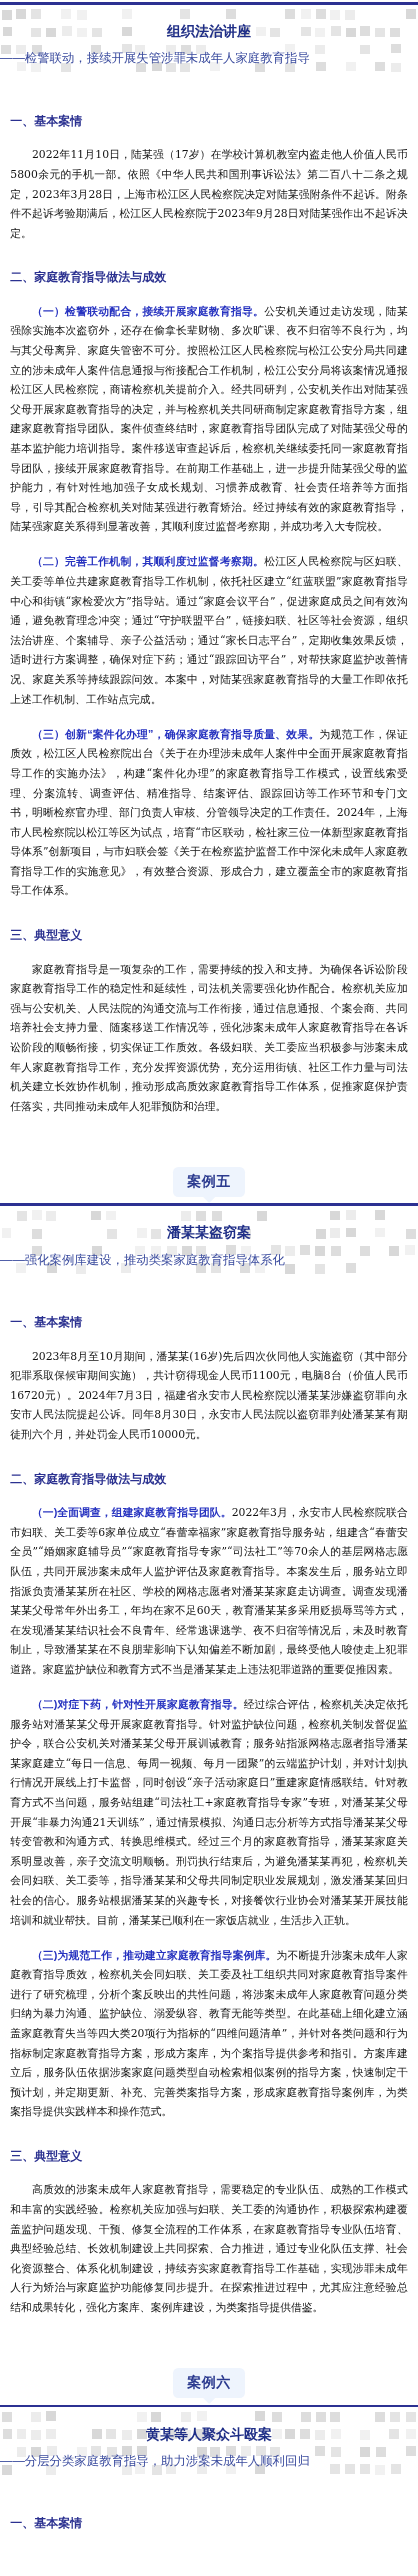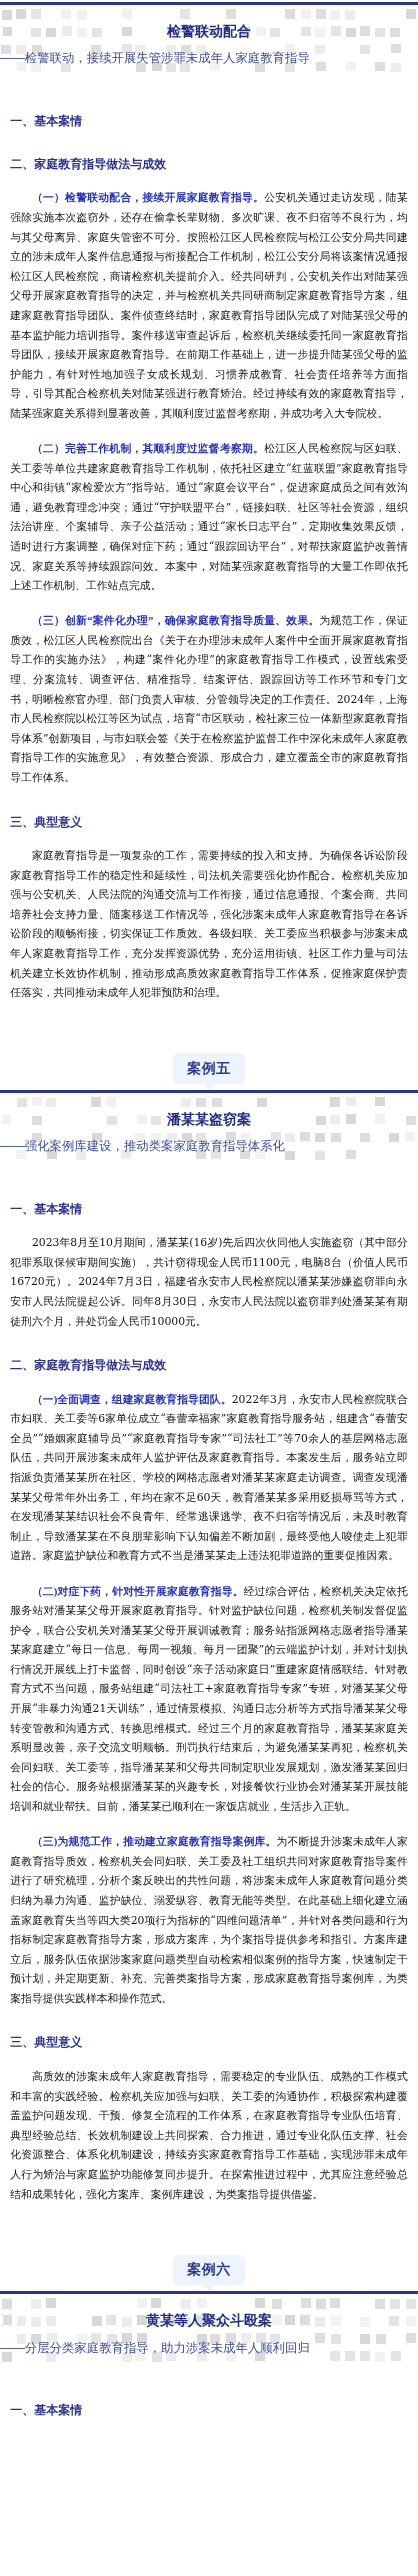--- a/index.html
+++ b/index.html
@@ -57,21 +57,21 @@
   }
   p.body {
     font-family: "DejaVu Serif", "Liberation Serif", serif;
     font-size: 10.8px; line-height: 19.6px;
     text-align: justify;
     text-indent: 2em;
     margin: 15.5px 0;
     color: #121212;
   }
   p.body .lead {
-    font-family: Liberation Serif, serif;
+    font-family: Liberation Sans, sans-serif;
     font-weight: bold; color: #2733c0;
   }
 </style>
 </head>
 <body>
 
 <main id="document">
   <section class="case">
     <div class="divider"></div>
     <div class="banner">
@@ -131,25 +131,26 @@
           <div style="left: 166px; top: 58px; background: rgb(228, 228, 228);"></div>
           <div style="left: 180px; top: 58px; background: rgb(228, 228, 228);"></div>
           <div style="left: 210px; top: 57px; background: rgb(241, 241, 241);"></div>
           <div style="left: 255px; top: 58px; background: rgb(221, 221, 221);"></div>
           <div style="left: 285px; top: 58px; background: rgb(228, 228, 228);"></div>
           <div style="left: 316px; top: 57px; background: rgb(221, 221, 221);"></div>
           <div style="left: 346px; top: 57px; background: rgb(241, 241, 241);"></div>
           <div style="left: 375px; top: 57px; background: rgb(221, 221, 221);"></div>
           <div style="left: 391px; top: 58px; background: rgb(236, 236, 236);"></div>
         </div>
-      <h2 class="case-title">检警联动配合</h2>
+      <h2 class="case-title">组织法治讲座</h2>
       <div class="case-subtitle">——检警联动，接续开展失管涉罪未成年人家庭教育指导</div>
     </div>
     <div class="sections">
         <h3 class="sec-h">一、基本案情</h3>
+        <p class="body"><b class="lead"></b><span>2022年11月10日，陆某强（17岁）在学校计算机教室内盗走他人价值人民币5800余元的手机一部。依照《中华人民共和国刑事诉讼法》第二百八十二条之规定，2023年3月28日，上海市松江区人民检察院决定对陆某强附条件不起诉。附条件不起诉考验期满后，松江区人民检察院于2023年9月28日对陆某强作出不起诉决定。</span></p>
         <h3 class="sec-h">二、家庭教育指导做法与成效</h3>
         <p class="body"><b class="lead">（一）检警联动配合，接续开展家庭教育指导。</b><span>公安机关通过走访发现，陆某强除实施本次盗窃外，还存在偷拿长辈财物、多次旷课、夜不归宿等不良行为，均与其父母离异、家庭失管密不可分。按照松江区人民检察院与松江公安分局共同建立的涉未成年人案件信息通报与衔接配合工作机制，松江公安分局将该案情况通报松江区人民检察院，商请检察机关提前介入。经共同研判，公安机关作出对陆某强父母开展家庭教育指导的决定，并与检察机关共同研商制定家庭教育指导方案，组建家庭教育指导团队。案件侦查终结时，家庭教育指导团队完成了对陆某强父母的基本监护能力培训指导。案件移送审查起诉后，检察机关继续委托同一家庭教育指导团队，接续开展家庭教育指导。在前期工作基础上，进一步提升陆某强父母的监护能力，有针对性地加强子女成长规划、习惯养成教育、社会责任培养等方面指导，引导其配合检察机关对陆某强进行教育矫治。经过持续有效的家庭教育指导，陆某强家庭关系得到显著改善，其顺利度过监督考察期，并成功考入大专院校。</span></p>
         <p class="body"><b class="lead">（二）完善工作机制，其顺利度过监督考察期。</b><span>松江区人民检察院与区妇联、关工委等单位共建家庭教育指导工作机制，依托社区建立“红蓝联盟”家庭教育指导中心和街镇“家检爱次方”指导站。通过“家庭会议平台”，促进家庭成员之间有效沟通，避免教育理念冲突；通过“守护联盟平台”，链接妇联、社区等社会资源，组织法治讲座、个案辅导、亲子公益活动；通过“家长日志平台”，定期收集效果反馈，适时进行方案调整，确保对症下药；通过“跟踪回访平台”，对帮扶家庭监护改善情况、家庭关系等持续跟踪问效。本案中，对陆某强家庭教育指导的大量工作即依托上述工作机制、工作站点完成。</span></p>
         <p class="body"><b class="lead">（三）创新“案件化办理”，确保家庭教育指导质量、效果。</b><span>为规范工作，保证质效，松江区人民检察院出台《关于在办理涉未成年人案件中全面开展家庭教育指导工作的实施办法》，构建“案件化办理”的家庭教育指导工作模式，设置线索受理、分案流转、调查评估、精准指导、结案评估、跟踪回访等工作环节和专门文书，明晰检察官办理、部门负责人审核、分管领导决定的工作责任。2024年，上海市人民检察院以松江等区为试点，培育“市区联动，检社家三位一体新型家庭教育指导体系”创新项目，与市妇联会签《关于在检察监护监督工作中深化未成年人家庭教育指导工作的实施意见》，有效整合资源、形成合力，建立覆盖全市的家庭教育指导工作体系。</span></p>
         <h3 class="sec-h">三、典型意义</h3>
         <p class="body"><b class="lead"></b><span>家庭教育指导是一项复杂的工作，需要持续的投入和支持。为确保各诉讼阶段家庭教育指导工作的稳定性和延续性，司法机关需要强化协作配合。检察机关应加强与公安机关、人民法院的沟通交流与工作衔接，通过信息通报、个案会商、共同培养社会支持力量、随案移送工作情况等，强化涉案未成年人家庭教育指导在各诉讼阶段的顺畅衔接，切实保证工作质效。各级妇联、关工委应当积极参与涉案未成年人家庭教育指导工作，充分发挥资源优势，充分运用街镇、社区工作力量与司法机关建立长效协作机制，推动形成高质效家庭教育指导工作体系，促推家庭保护责任落实，共同推动未成年人犯罪预防和治理。</span></p>
       </div>
   </section>
 
   <section class="case">

